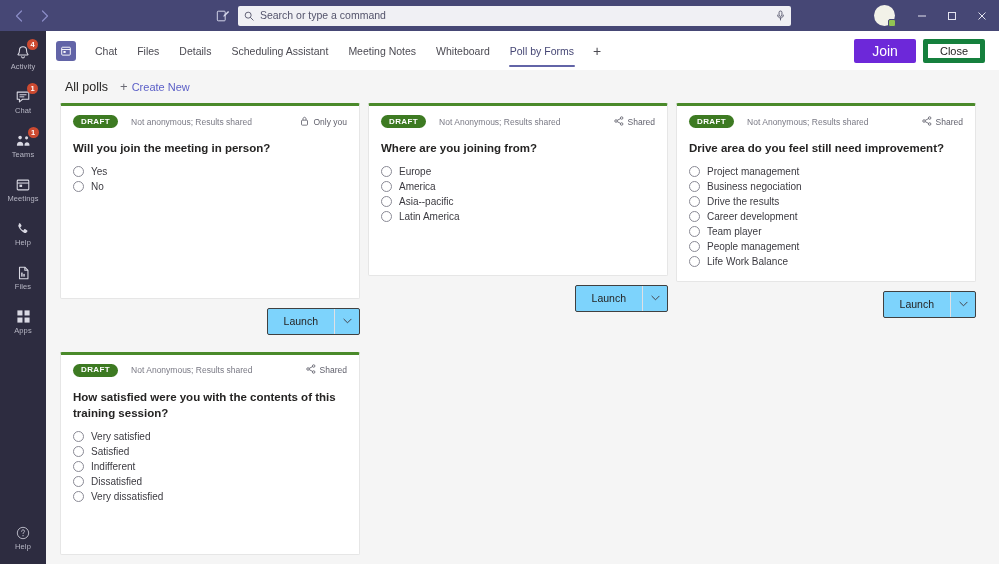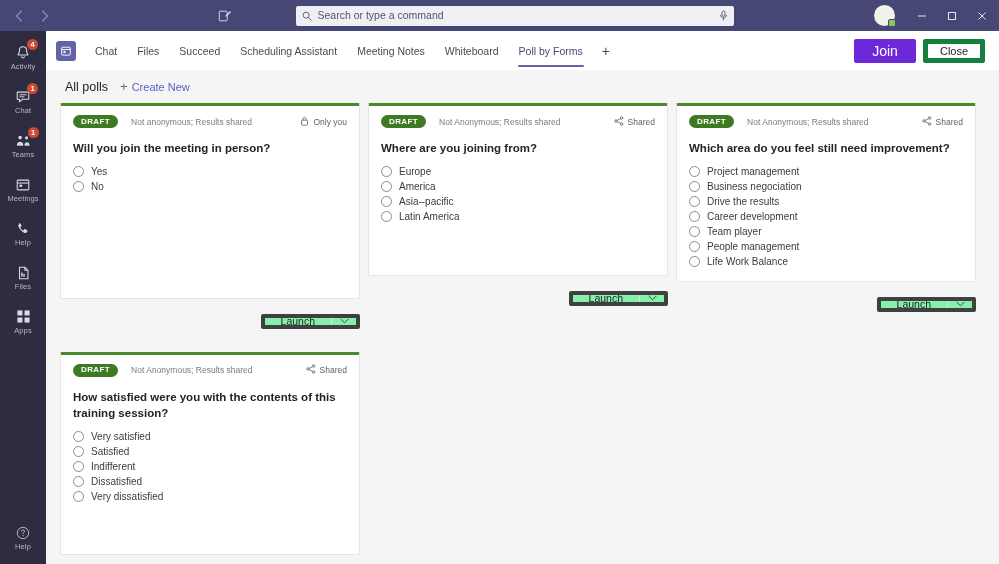--- a/index.html
+++ b/index.html
@@ -18,21 +18,21 @@
   }
   .nav-arrows { display: flex; align-items: center; gap: 10px; padding-left: 11px; width: 210px; }
   .nav-arrow {
     width: 16px; height: 16px; color: #8b8cc7; display: flex;
     align-items: center; justify-content: center; cursor: pointer;
   }
   .nav-arrow svg { display: block; }
   .compose-icon { width: 30px; display: flex; align-items: center; justify-content: center; color: #d7d8ec; cursor: pointer; }
   .searchwrap { flex: 1; display: flex; justify-content: center; }
   .searchbar {
-    width: 438px; height: 20px; background: #f0f0f4; border-radius: 2px;
+    width: 553px; height: 20px; background: #f0f0f4; border-radius: 2px;
     display: flex; align-items: center; padding: 0 6px; gap: 6px; justify-content: flex-end;
   }
   .searchbar .s-icon { color: #55556b; display: flex; align-items: center; }
   .searchbar .s-text {
     flex: 1; font-size: 10.5px; color: #53536b; line-height: 1;
     white-space: nowrap; overflow: hidden;
   }
   .searchbar .mic-icon { color: #55556b; display: flex; align-items: center; }
   .tb-right { width: 210px; display: flex; align-items: center; justify-content: flex-end; gap: 0; padding-right: 2px; }
   .avatar {
@@ -145,22 +145,22 @@
   }
   .options { display: flex; flex-direction: column; gap: 4px; }
   .option { display: flex; align-items: center; gap: 7px; cursor: pointer; }
   .radio {
     width: 11px; height: 11px; border: 1px solid #8a8a95; border-radius: 50%;
     flex: 0 0 11px; background: #fff;
   }
   .option-label { font-size: 10px; color: #3b3a40; }
   .card-footer { height: 45px; display: flex; align-items: center; justify-content: flex-end; }
   .launch {
-    display: flex; align-items: stretch; height: 15px; border: 4px solid #404040;
-    border-radius: 2px; background: #86efac; overflow: hidden; cursor: pointer;
+    display: flex; align-items: stretch; height: 27px; border: 1px solid #404040;
+    border-radius: 2px; background: #7dd3fc; overflow: hidden; cursor: pointer;
   }
   .launch-main {
     display: flex; align-items: center; justify-content: center;
     padding: 0 16px; font-size: 10.5px; color: #252423;
   }
   .launch-split { width: 1px; background: #e0e0e4; }
   .launch-caret {
     width: 24px; display: flex; align-items: center; justify-content: center;
     color: #44434a;
   }
@@ -340,21 +340,21 @@
         </div>
 
         <div class="tabs">
           <div class="tab">
               <span>Chat</span>
             </div>
           <div class="tab">
               <span>Files</span>
             </div>
           <div class="tab">
-              <span>Succeed</span>
+              <span>Details</span>
             </div>
           <div class="tab">
               <span>Scheduling Assistant</span>
             </div>
           <div class="tab">
               <span>Meeting Notes</span>
             </div>
           <div class="tab">
               <span>Whiteboard</span>
             </div>
@@ -485,21 +485,21 @@
                     <svg width="10" height="10" viewBox="0 0 12 12" fill="none">
                       <circle cx="9.2" cy="2.4" r="1.5" stroke="#5f5f6b" stroke-width="1"></circle>
                       <circle cx="2.4" cy="6" r="1.5" stroke="#5f5f6b" stroke-width="1"></circle>
                       <circle cx="9.2" cy="9.6" r="1.5" stroke="#5f5f6b" stroke-width="1"></circle>
                       <path d="M3.7 5.3l4.2-2.2M3.7 6.7l4.2 2.2" stroke="#5f5f6b" stroke-width="1"></path>
                     </svg>
                   </span>
                   <span>Shared</span>
                 </span>
               </div>
-              <div class="question">Which area do you feel still need improvement?</div>
+              <div class="question">Drive area do you feel still need improvement?</div>
               <div class="options">
                 <div class="option">
                   <span class="radio"></span>
                   <span class="option-label">Project management</span>
                 </div>
                 <div class="option">
                   <span class="radio"></span>
                   <span class="option-label">Business negociation</span>
                 </div>
                 <div class="option">

